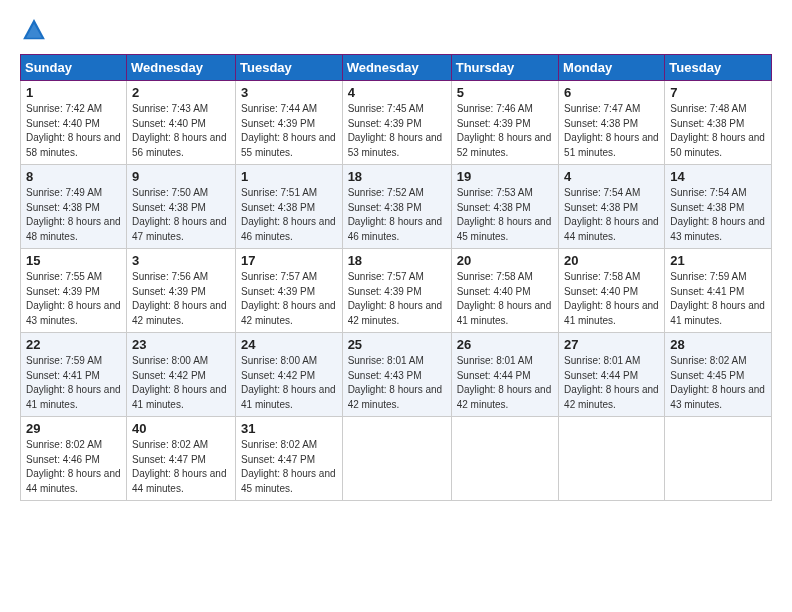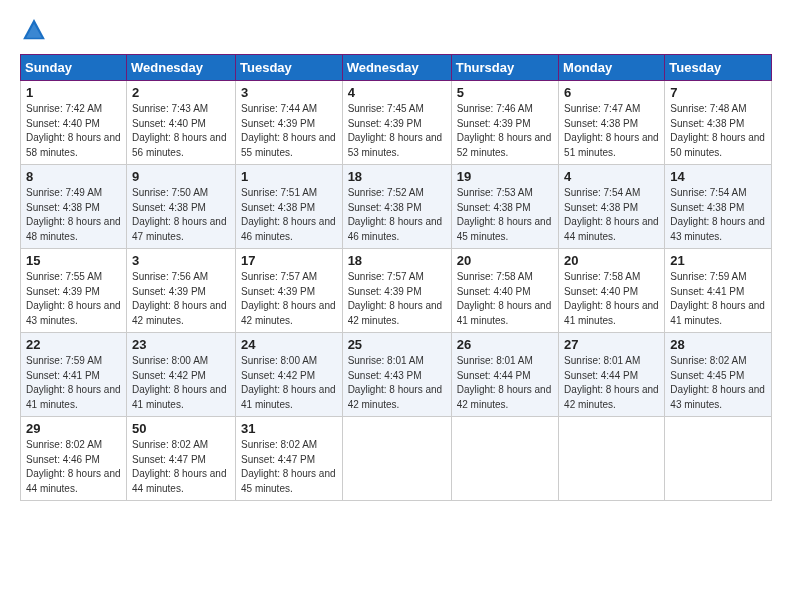--- a/index.html
+++ b/index.html
@@ -253,21 +253,21 @@
         <span class="day-num">28</span>
         <span class="day-info">Sunrise: 8:02 AM<br>Sunset: 4:45 PM<br>Daylight: 8 hours and 43 minutes.</span>
       </td>
         </tr>
         <tr>
           <td>
         <span class="day-num">29</span>
         <span class="day-info">Sunrise: 8:02 AM<br>Sunset: 4:46 PM<br>Daylight: 8 hours and 44 minutes.</span>
       </td>
           <td>
-        <span class="day-num">50</span>
+        <span class="day-num">40</span>
         <span class="day-info">Sunrise: 8:02 AM<br>Sunset: 4:47 PM<br>Daylight: 8 hours and 44 minutes.</span>
       </td>
           <td>
         <span class="day-num">31</span>
         <span class="day-info">Sunrise: 8:02 AM<br>Sunset: 4:47 PM<br>Daylight: 8 hours and 45 minutes.</span>
       </td>
           <td class="empty-cell"></td>
           <td class="empty-cell"></td>
           <td class="empty-cell"></td>
           <td class="empty-cell"></td>

